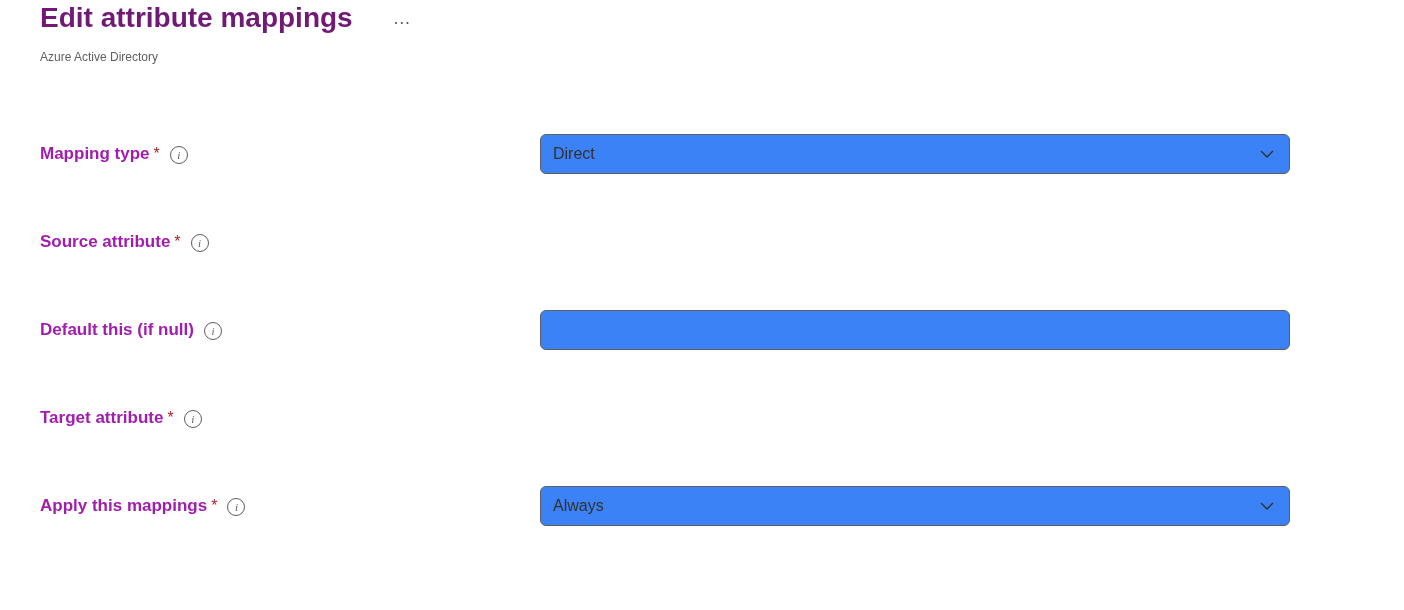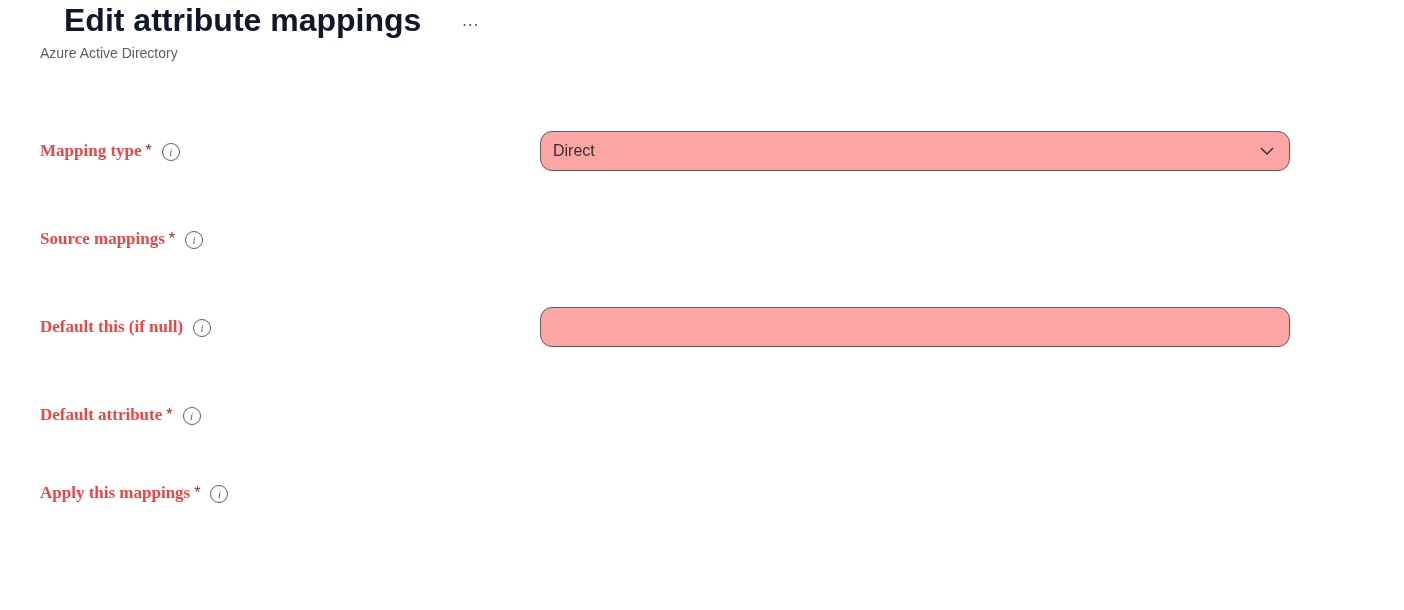--- a/index.html
+++ b/index.html
@@ -5,54 +5,52 @@
     * { box-sizing: border-box; margin: 0; padding: 0; }
     body {
       font-family: "Segoe UI", -apple-system, BlinkMacSystemFont, sans-serif;
       background: #ffffff;
       color: #323130;
       padding: 0 40px;
     }
     .header { padding-top: 2px; }
     .title-row { display: flex; align-items: center; gap: 32px; }
     .title {
-      font-size: 32px;
+      font-size: 28px;
       font-weight: 600;
-      color: #0f172a;
-      margin-left: 24px;
+      color: #701a75;
     }
     .more-dots {
       font-size: 18px;
       color: #605e5c;
       letter-spacing: 2px;
       cursor: pointer;
       padding: 4px 8px;
     }
     .subtitle {
-      font-size: 14px;
+      font-size: 12px;
       color: #605e5c;
-      margin-top: 6px;
+      margin-top: 16px;
     }
     .form { margin-top: 70px; }
     .row {
       display: flex;
       align-items: center;
       margin-bottom: 58px;
     }
     .label-cell {
       width: 500px;
       display: flex;
       align-items: center;
       gap: 10px;
     }
     .label-text {
       font-size: 17px;
       font-weight: 600;
-      color: #ef4444;
-      font-family: Liberation Serif, serif;
+      color: #a21caf;
     }
     .req { color: #a4262c; margin-left: 4px; }
     .info-icon {
       width: 18px;
       height: 18px;
       border: 1.2px solid #605e5c;
       border-radius: 50%;
       display: inline-flex;
       align-items: center;
       justify-content: center;
@@ -62,25 +60,25 @@
       font-style: italic;
       cursor: pointer;
       position: relative;
       top: 1px;
     }
     .control-cell { flex: 1; max-width: 750px; }
     .select, .textinput {
       width: 100%;
       height: 40px;
       border: 1px solid #605e5c;
-      border-radius: 12px;
+      border-radius: 6px;
       padding: 0 36px 0 12px;
       font-size: 16px;
       color: #323130;
-      background: #fca5a5;
+      background: #3b82f6;
       position: relative;
       display: flex;
       align-items: center;
       cursor: pointer;
     }
     .select.accented { border-color: #8a2da5; }
     .textinput { cursor: text; }
     .chevron {
       position: absolute;
       right: 14px;
@@ -118,21 +116,21 @@
               <path d="M2 5 L8 11 L14 5" fill="none" stroke="#323130" stroke-width="1.4"></path>
             </svg>
         </span>
       </div>
     </div>
   </div>
 
   <div class="row">
     <div class="label-cell">
       <span>
-        <span class="label-text">Source mappings</span><span class="req">*</span>
+        <span class="label-text">Source attribute</span><span class="req">*</span>
       </span>
       <span class="info-icon">i</span>
     </div>
   </div>
 
   <div class="row">
     <div class="label-cell">
       <span>
         <span class="label-text">Default this (if null)</span>
       </span>
@@ -141,28 +139,38 @@
     <div class="control-cell">
       <div class="textinput">
         <span></span>
       </div>
     </div>
   </div>
 
   <div class="row">
     <div class="label-cell">
       <span>
-        <span class="label-text">Default attribute</span><span class="req">*</span>
+        <span class="label-text">Target attribute</span><span class="req">*</span>
       </span>
       <span class="info-icon">i</span>
     </div>
   </div>
 
   <div class="row" style="margin-bottom:0">
     <div class="label-cell">
       <span>
         <span class="label-text">Apply this mappings</span><span class="req">*</span>
       </span>
       <span class="info-icon">i</span>
     </div>
+    <div class="control-cell">
+      <div class="select">
+        <span>Always</span>
+        <span class="chevron">
+          <svg width="16" height="16" viewBox="0 0 16 16">
+              <path d="M2 5 L8 11 L14 5" fill="none" stroke="#323130" stroke-width="1.4"></path>
+            </svg>
+        </span>
+      </div>
+    </div>
   </div>
 
 </div>
 
 </body></html>

